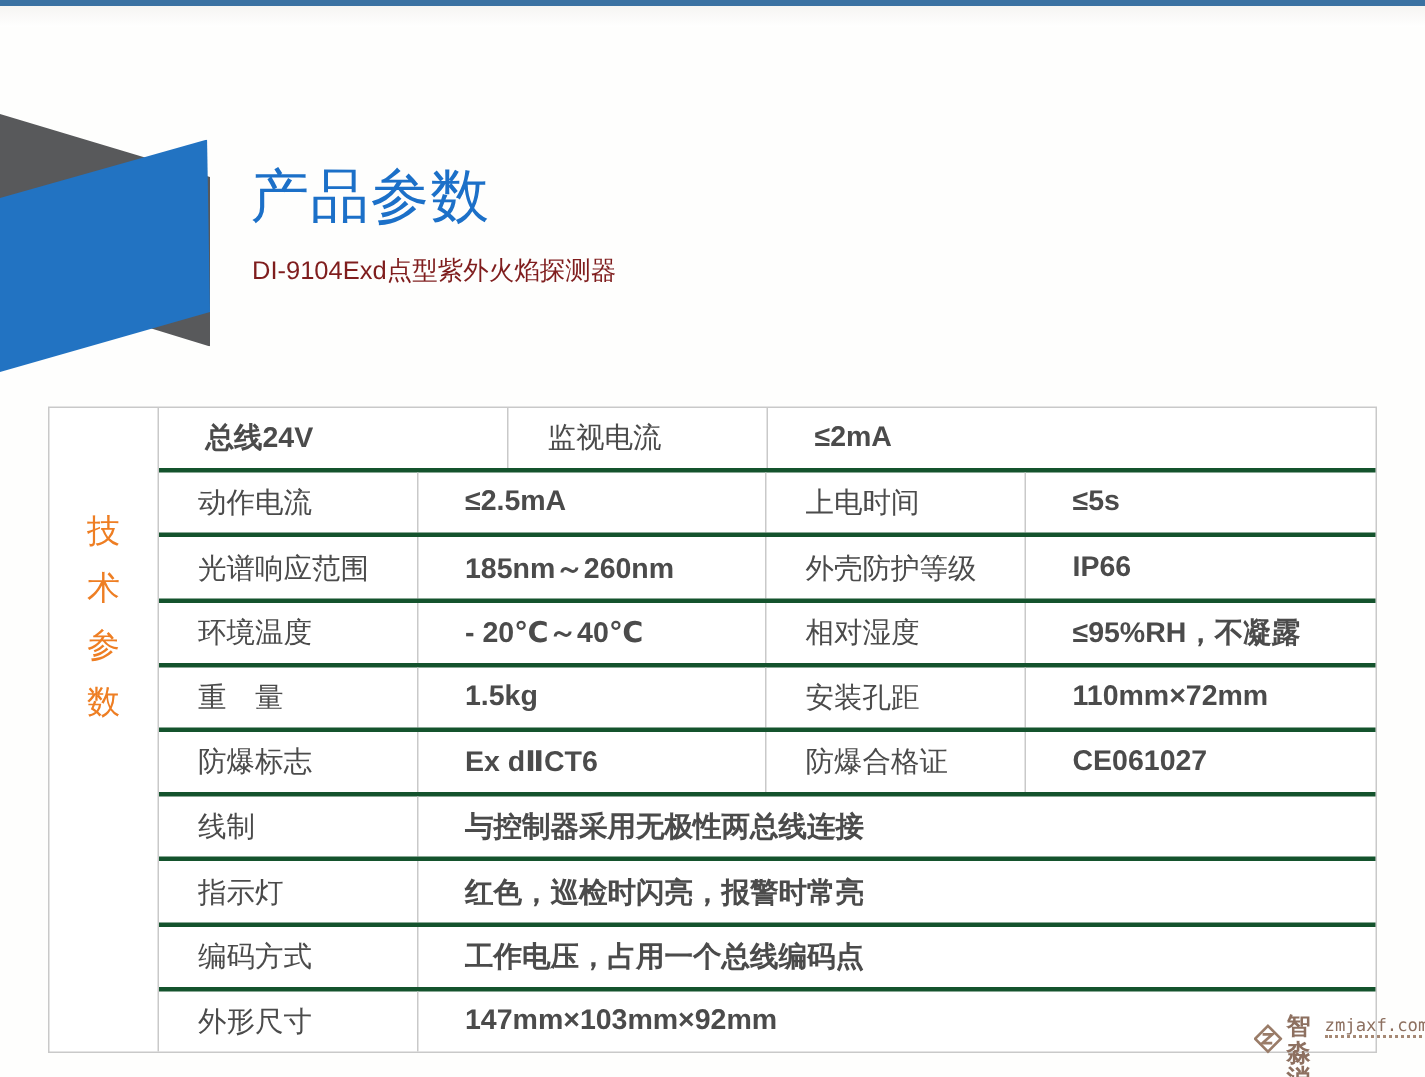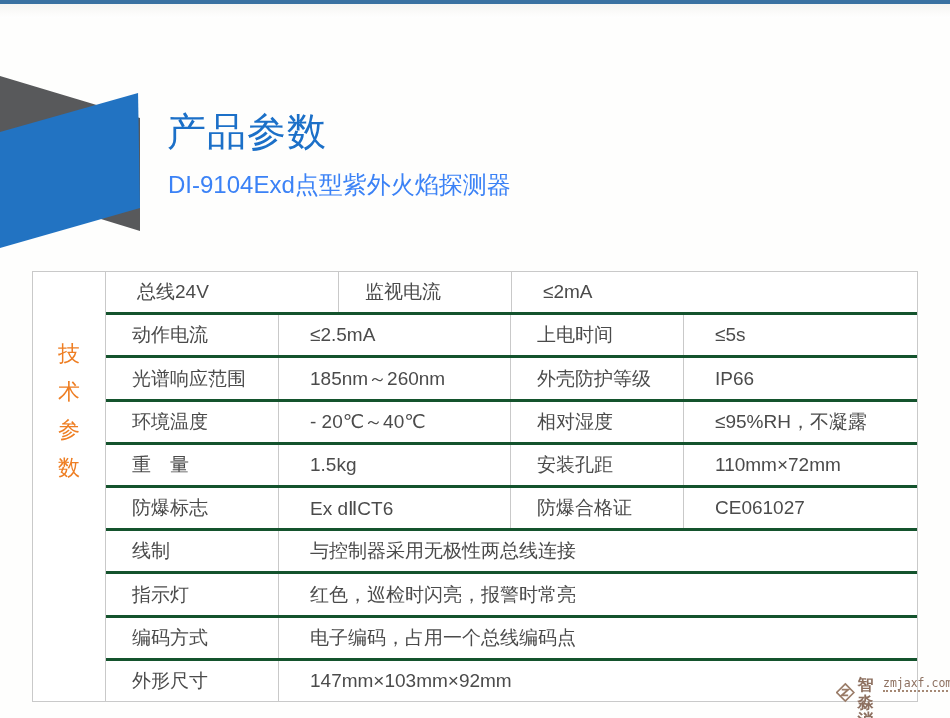--- a/index.html
+++ b/index.html
@@ -15,36 +15,36 @@
     background:linear-gradient(#f2f1ee,#ffffff);opacity:.7;}
   
   .shape{position:absolute;left:0;width:140px;height:155px;}
   .shape.gray{top:76px;background:#58595b;
     clip-path:polygon(0 0,100% 27.1%,100% 100%,0 72.3%);}
   .shape.blue{top:93px;background:#2273c2;
     clip-path:polygon(0 25.2%,98.6% 0,100% 74.2%,0 100%);}
   
   .title{position:absolute;left:167px;top:112px;font-size:39px;line-height:1;
     color:#1c70c8;font-weight:400;letter-spacing:1px;text-align:center;}
-  .subtitle{position:absolute;left:168px;top:171px;font-size:24px;line-height:1.2;
-    color:#3b82f6;font-weight:400;}
+  .subtitle{position:absolute;left:168px;top:171px;font-size:17px;line-height:1.2;
+    color:#7f1d1d;font-weight:400;}
   
   .spec-table{position:absolute;left:32px;top:271px;width:886px;height:431px;
     border:1px solid #c9c9c9;box-sizing:border-box;display:flex;background:#fff;}
   .side-col{width:73px;flex:0 0 73px;border-right:1px solid #c9c9c9;box-sizing:border-box;
     display:flex;flex-direction:column;align-items:center;padding-top:71px;gap:16px;}
   .side-col span{font-size:22px;line-height:1;color:#ee7e23;font-weight:500;}
   .rows{flex:1;display:flex;flex-direction:column;min-width:0;}
   .row{display:flex;flex:1;border-top:3px solid #14532d;min-height:0;}
   .row:first-child{border-top:none;}
   .c{display:flex;align-items:center;box-sizing:border-box;border-left:1px solid #c9c9c9;
     font-size:19px;color:#4b4b4b;white-space:nowrap;overflow:hidden;}
   .c:first-child{border-left:none;}
   .c.lbl{padding-left:26px;}
-  .c.val{padding-left:31px;}
+  .c.val{padding-left:31px;font-weight:bold;}
   .w-l1{width:172px;flex:0 0 172px;}
   .w-v1{width:232px;flex:0 0 232px;}
   .w-l2{width:173px;flex:0 0 173px;}
   .w-v2{flex:1;}
   .w-span{flex:1;}
   
   .watermark{position:absolute;left:836px;top:676px;display:flex;align-items:flex-start;}
   .wm-logo{margin-top:3px;margin-right:3px;}
   .wm-text{display:flex;}
   .wm-name{font-size:16px;font-weight:700;color:#8d7060;letter-spacing:1px;line-height:1.1;}
@@ -112,21 +112,21 @@
     <div class="row">
       <div class="c lbl w-l1">线制</div>
       <div class="c val w-span">与控制器采用无极性两总线连接</div>
     </div>
     <div class="row">
       <div class="c lbl w-l1">指示灯</div>
       <div class="c val w-span">红色，巡检时闪亮，报警时常亮</div>
     </div>
     <div class="row">
       <div class="c lbl w-l1">编码方式</div>
-      <div class="c val w-span">电子编码，占用一个总线编码点</div>
+      <div class="c val w-span">工作电压，占用一个总线编码点</div>
     </div>
     <div class="row">
       <div class="c lbl w-l1">外形尺寸</div>
       <div class="c val w-span">147mm×103mm×92mm</div>
     </div>
 
   </div>
 </div>
 
 <div class="watermark">

